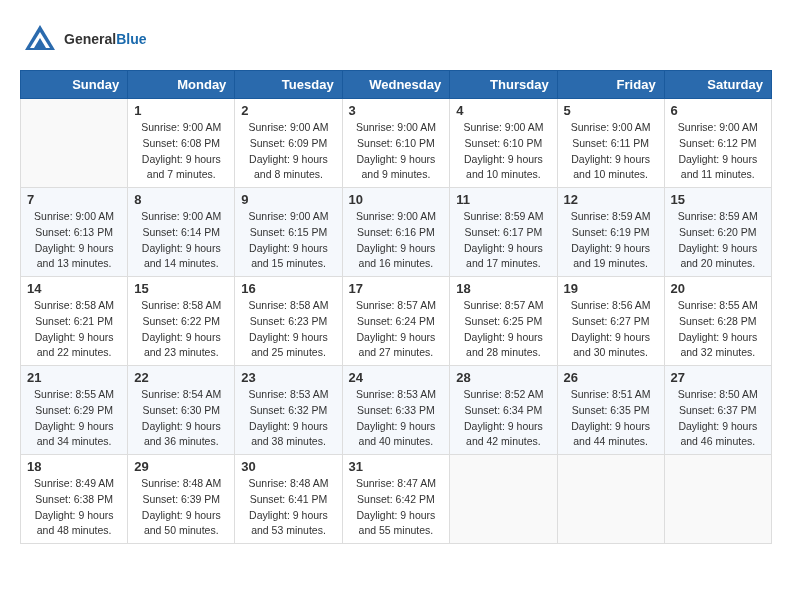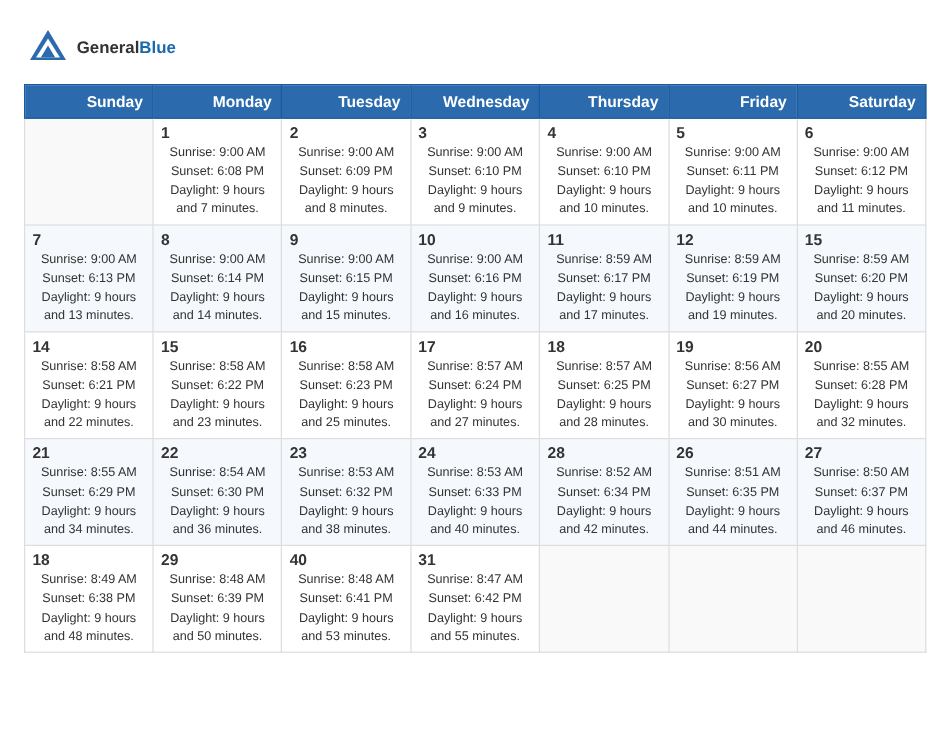--- a/index.html
+++ b/index.html
@@ -239,21 +239,21 @@
       <tr>
         <td>
           <span class="day-number">18</span>
           <div class="day-info">Sunrise: 8:49 AM<br>Sunset: 6:38 PM<br>Daylight: 9 hours and 48 minutes.</div>
         </td>
         <td>
           <span class="day-number">29</span>
           <div class="day-info">Sunrise: 8:48 AM<br>Sunset: 6:39 PM<br>Daylight: 9 hours and 50 minutes.</div>
         </td>
         <td>
-          <span class="day-number">40</span>
+          <span class="day-number">30</span>
           <div class="day-info">Sunrise: 8:48 AM<br>Sunset: 6:41 PM<br>Daylight: 9 hours and 53 minutes.</div>
         </td>
         <td>
           <span class="day-number">31</span>
           <div class="day-info">Sunrise: 8:47 AM<br>Sunset: 6:42 PM<br>Daylight: 9 hours and 55 minutes.</div>
         </td>
         <td class="empty">&nbsp;</td>
         <td class="empty">&nbsp;</td>
         <td class="empty">&nbsp;</td>
       </tr>

